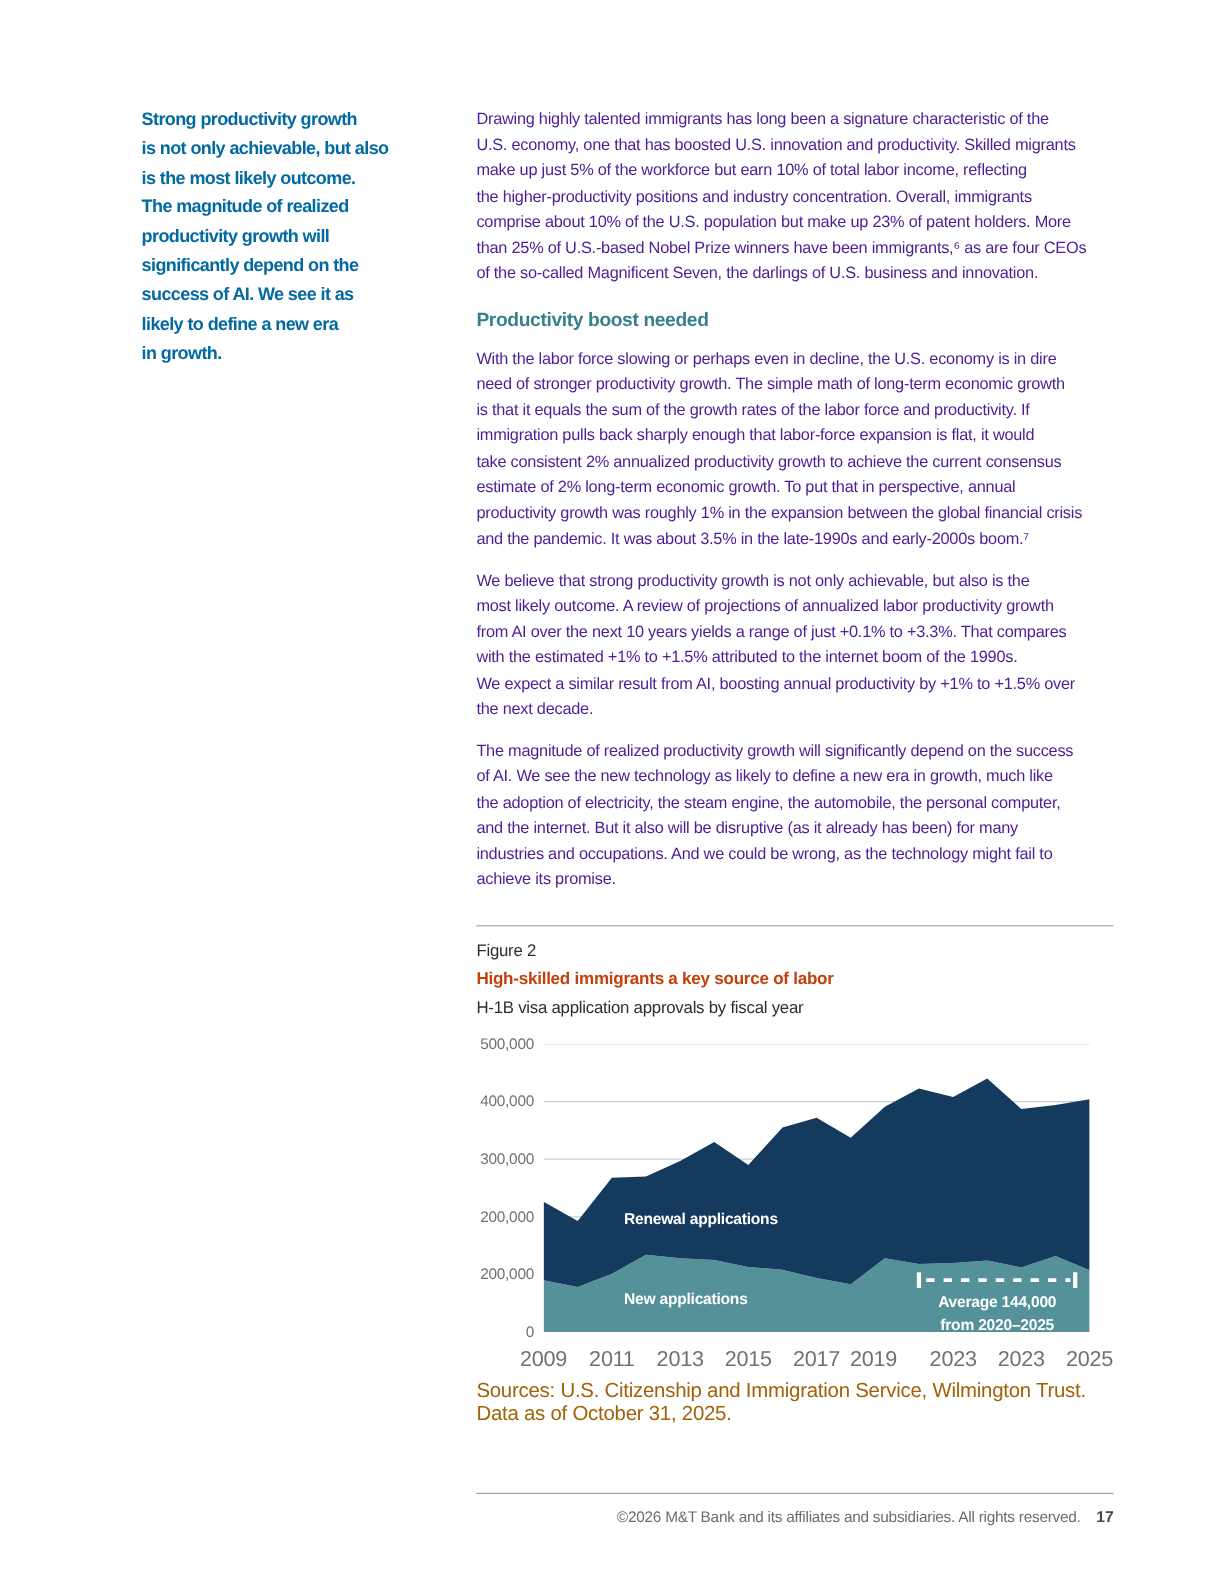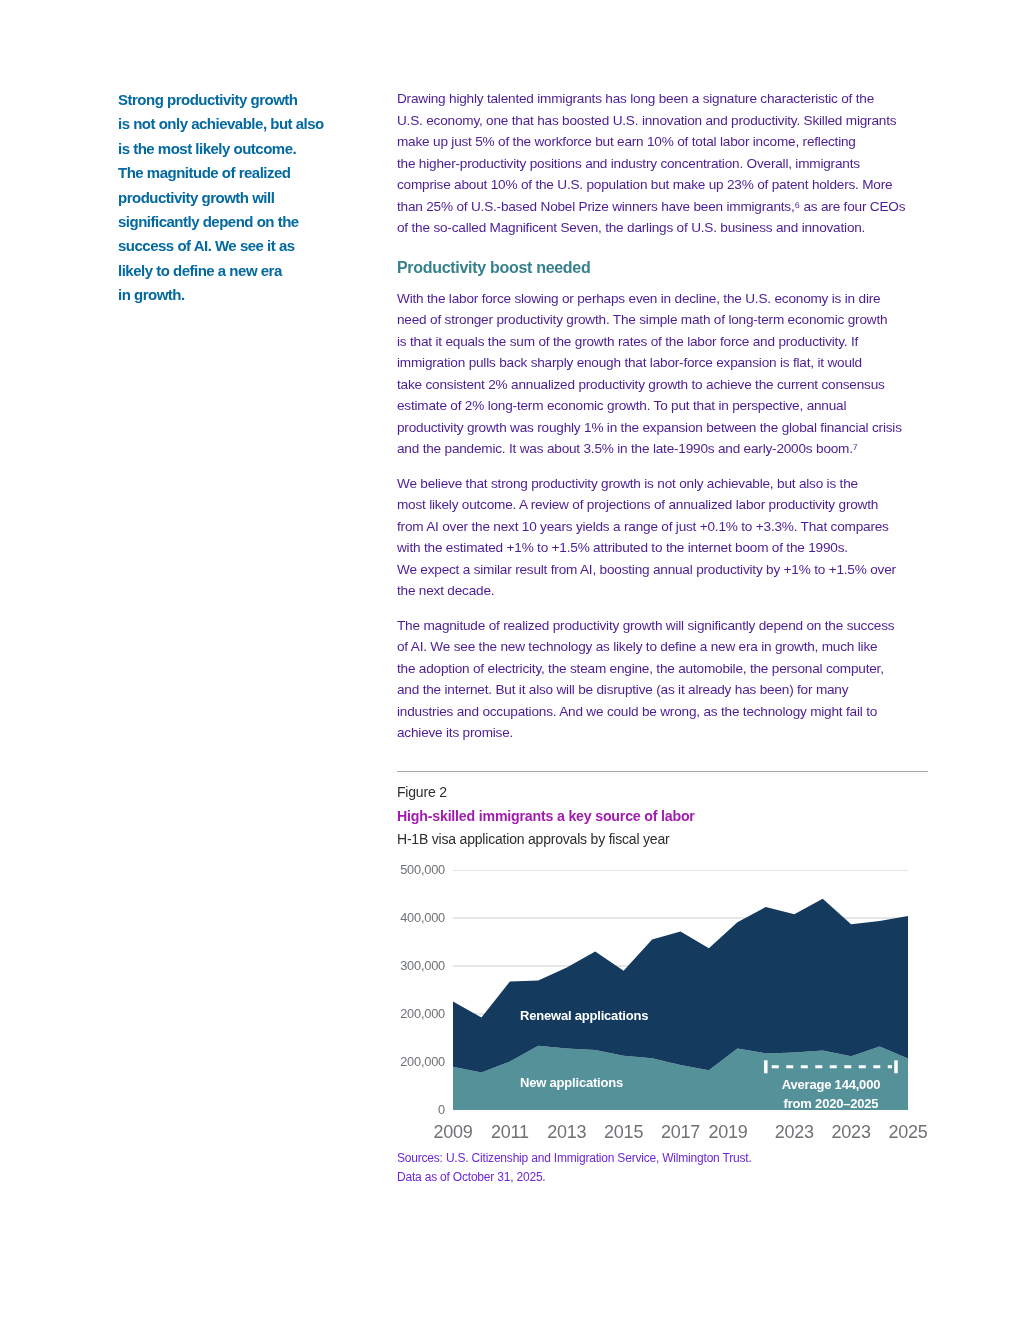--- a/index.html
+++ b/index.html
@@ -14,39 +14,39 @@
   
   .main{position:absolute;left:397px;top:88px;width:545px;}
   .para{font-size:13.6px;line-height:21.5px;letter-spacing:-0.2px;color:#4c1d95;
         white-space:pre;margin:0 0 13px 0;}
   .heading{font-size:16px;font-weight:bold;letter-spacing:-0.3px;color:#35808C;
            margin:19px 0 10px 0;line-height:20px;}
 
   
   .fig-rule{height:1px;background:#a3a8ab;margin:27px 0 0 0;width:531px;}
   .fig-label{font-size:14px;color:#2b2d2f;margin-top:12px;letter-spacing:-0.2px;}
-  .fig-title{font-size:14.2px;font-weight:bold;color:#a21caf;margin-top:8px;letter-spacing:-0.2px;}
+  .fig-title{font-size:14.2px;font-weight:bold;color:#c2410c;margin-top:8px;letter-spacing:-0.2px;}
   .fig-subtitle{font-size:14px;color:#2b2d2f;margin-top:7px;letter-spacing:-0.2px;}
 
   .chart{position:relative;width:531px;height:272px;margin-top:16px;}
   .chart svg{position:absolute;left:56px;top:7px;display:block;}
   .ytick{position:absolute;width:48px;text-align:right;font-size:12.8px;color:#6e7276;
          letter-spacing:-0.2px;}
   .xtick{position:absolute;width:50px;text-align:center;font-size:18px;color:#6e7276;
          letter-spacing:-0.2px;top:259px;}
   .series-label{position:absolute;font-size:13px;font-weight:bold;color:#ffffff;
                 letter-spacing:-0.2px;white-space:nowrap;}
   .series-label.renewal{left:123px;top:145px;}
   .series-label.new{left:123px;top:212px;}
   .annotation-text{position:absolute;left:359px;top:212px;width:150px;text-align:center;
                    font-size:13px;font-weight:bold;color:#ffffff;line-height:19px;
                    letter-spacing:-0.2px;}
 
-  .sources{margin-top:14px;font-size:12px;line-height:19.5px;letter-spacing:-0.2px;
-           color:#6d28d9;white-space:pre-line;}
+  .sources{margin-top:14px;font-size:17px;line-height:19.5px;letter-spacing:-0.2px;
+           color:#a16207;white-space:pre-line;}
 
   
   .footer{position:absolute;left:397px;top:1244px;width:531px;}
   .footer-rule{height:1px;background:#9aa0a3;}
   .footer-row{display:flex;justify-content:flex-end;align-items:baseline;gap:13px;
               margin-top:11px;}
   .footer-copy{font-size:12.8px;color:#6a6e71;letter-spacing:-0.2px;}
   .footer-page{font-size:13px;font-weight:bold;color:#44484c;}
 </style>
 </head>
@@ -137,14 +137,21 @@
       <div class="annotation-text">
         <div>Average 144,000</div>
         <div>from 2020–2025</div>
       </div>
     </div>
 
     <div class="sources">Sources: U.S. Citizenship and Immigration Service, Wilmington Trust.
 Data as of October 31, 2025.</div>
   </div>
 
+  <div class="footer">
+    <div class="footer-rule"></div>
+    <div class="footer-row">
+      <span class="footer-copy">©2026 M&amp;T Bank and its affiliates and subsidiaries. All rights reserved.</span>
+      <span class="footer-page">17</span>
+    </div>
+  </div>
 
 </div>
 
 </body></html>

